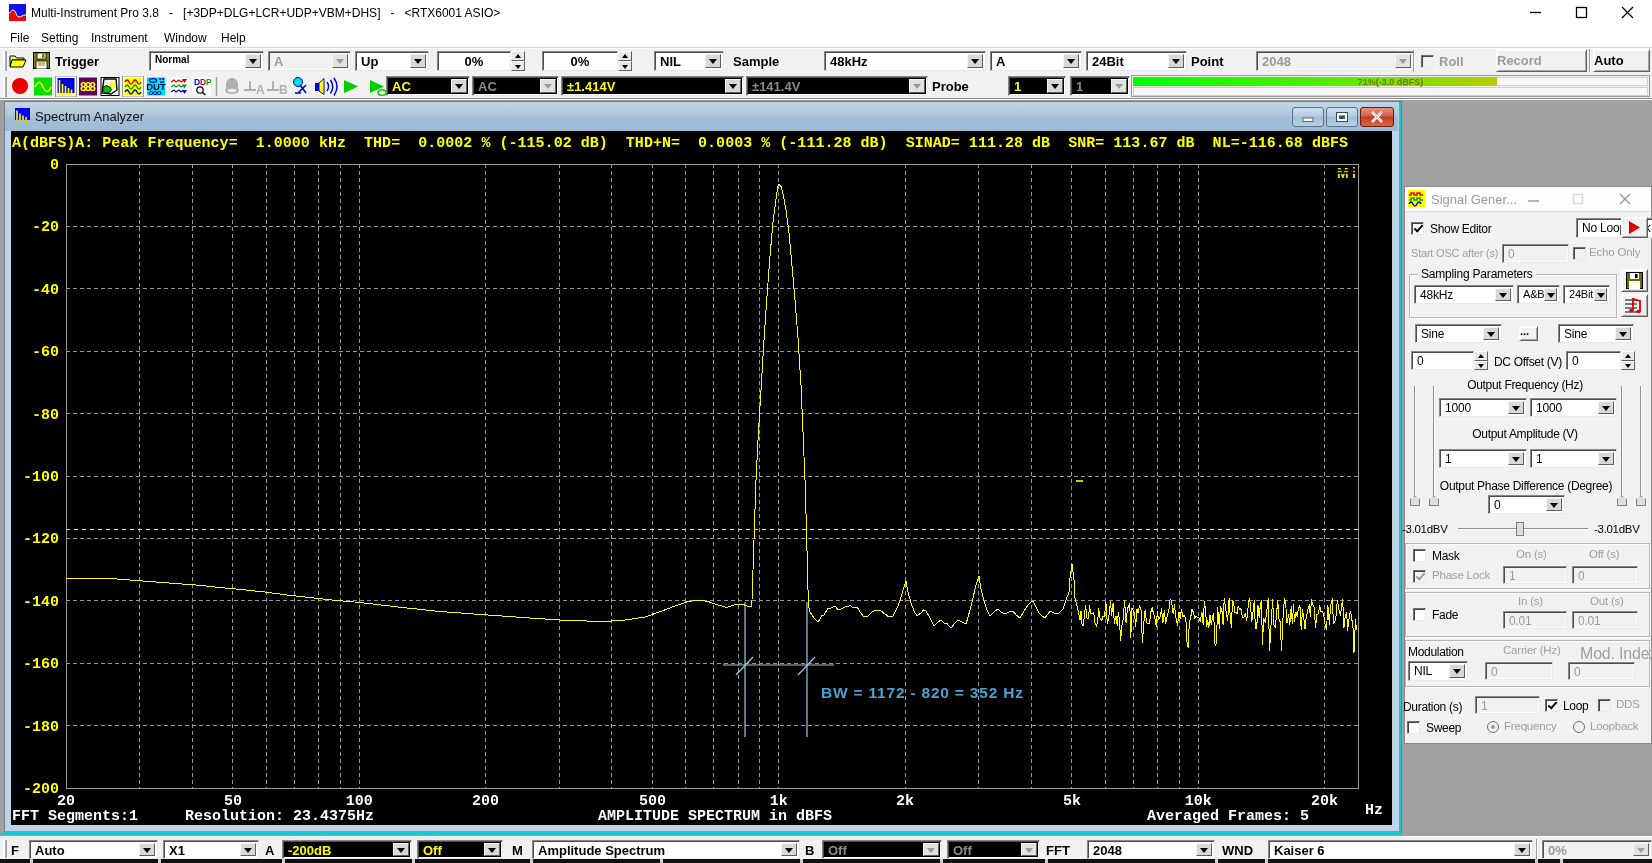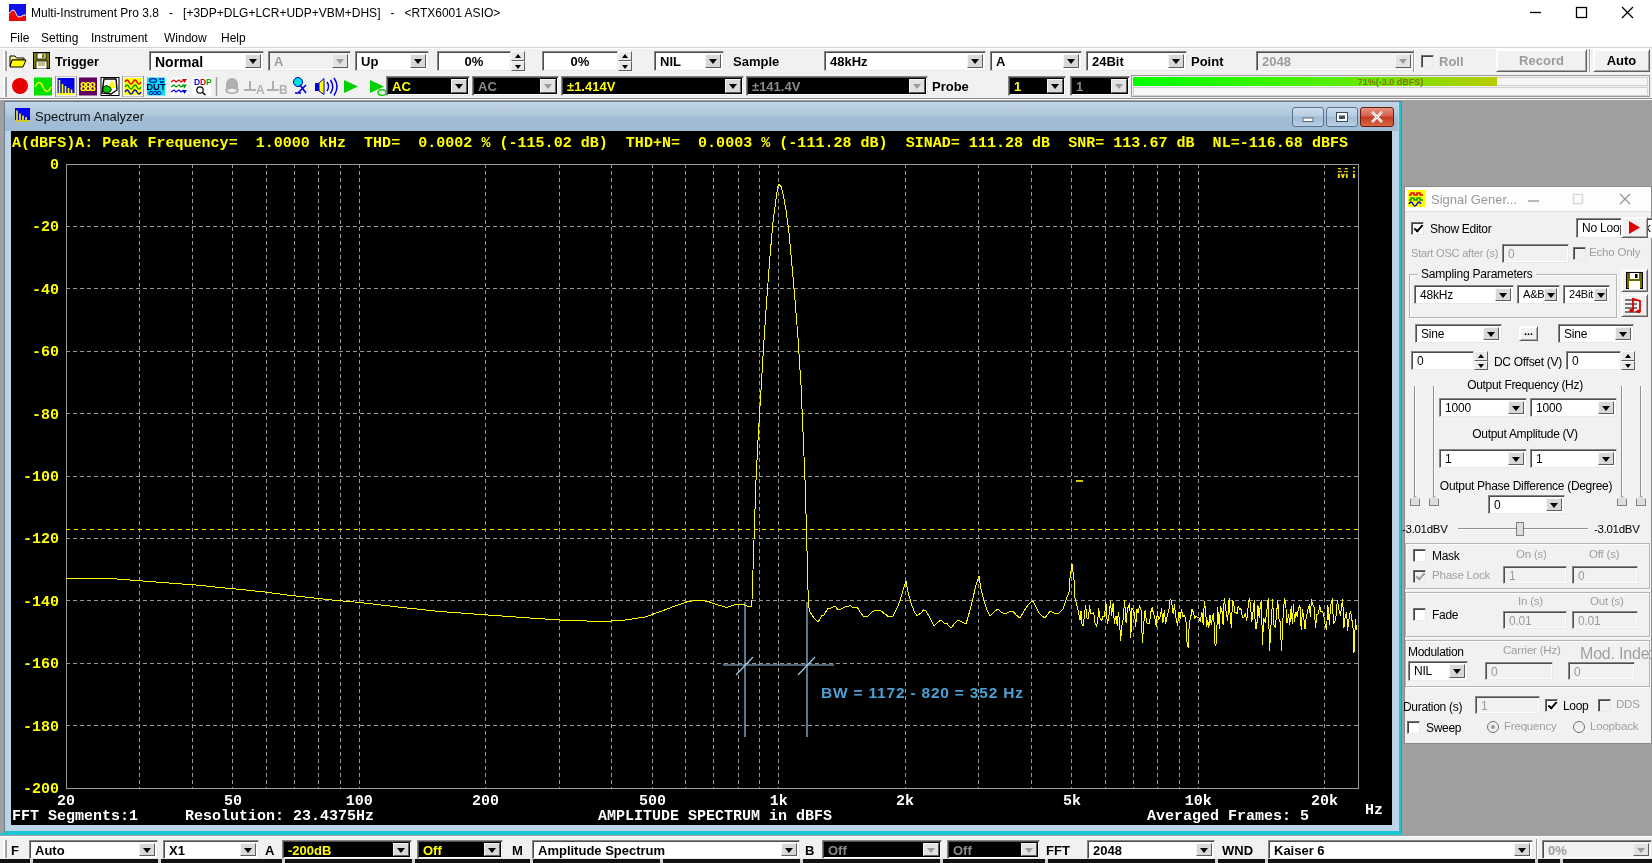--- a/index.html
+++ b/index.html
@@ -21,21 +21,21 @@
 .ed{position:absolute;background:#fff;border:1px solid;border-color:#868686 #e9e9e9 #e9e9e9 #868686;box-shadow:inset 1px 1px 0 #4d4d4d,inset -1px -1px 0 #fdfdfd;}
 .ed .t{position:absolute;left:5px;top:2px;font-weight:bold;font-size:13px;color:#000;white-space:nowrap;}
 .ed.dis{background:#f1f1f1;}
 .ed.dis .t{color:#9b9b9b;}
 .sp{position:absolute;width:14px;}
 .sp i{position:absolute;left:0;right:0;height:50%;background:#e8e8e8;border:1px solid;border-color:#fbfbfb #606060 #606060 #fbfbfb;}
 .sp i.d{top:50%;}
 .sp i:after{content:"";position:absolute;left:50%;top:50%;margin:-2px 0 0 -3px;border:3px solid transparent;}
 .sp i.u:after{border-bottom:4px solid #000;border-top:none;margin-top:-2px;}
 .sp i.d:after{border-top:4px solid #000;border-bottom:none;margin-top:-1px;}
-.btn{position:absolute;background:#f1f1f1;border:1px solid;border-color:#fdfdfd #606060 #606060 #fdfdfd;box-shadow:inset 1px 1px 0 #fff,inset -1px -1px 0 #a8a8a8;text-align:center;font-weight:bold;font-size:13px;color:#000;}
+.btn{position:absolute;background:#f1f1f1;border:1px solid;border-color:#fdfdfd #606060 #606060 #fdfdfd;box-shadow:inset 1px 1px 0 #fff,inset -1px -1px 0 #a8a8a8;font-weight:bold;font-size:13px;color:#000;}
 .ck{position:absolute;width:13px;height:13px;background:#fff;border:1px solid;border-color:#6e6e6e #e9e9e9 #e9e9e9 #6e6e6e;box-shadow:inset 1px 1px 0 #444;}
 .ck.c:after{content:"";position:absolute;left:2px;top:2px;width:7px;height:3px;border-left:2px solid #000;border-bottom:2px solid #000;transform:rotate(-48deg);}
 .ck.dis{background:#f1f1f1;}
 .ck.dis.c:after{border-color:#9b9b9b;}
 .rd{position:absolute;width:12px;height:12px;border-radius:50%;background:#fff;border:1px solid #707070;}
 .rd.dis{background:#f1f1f1;}
 .rd.sel:after{content:"";position:absolute;left:3px;top:3px;width:4px;height:4px;border-radius:50%;background:#9b9b9b;}
 .gb{position:absolute;border:1px solid #b4b4b4;box-shadow:inset 1px 1px 0 #fdfdfd, 1px 1px 0 #fdfdfd;}
 .gb .gl{position:absolute;top:-8px;left:8px;background:#f1f1f1;padding:0 3px;font-size:12px;letter-spacing:-0.2px;color:#000;}
 .glab{position:absolute;font-size:11.5px;letter-spacing:-0.2px;color:#9f9f9f;white-space:nowrap;}
@@ -70,21 +70,21 @@
 <svg class="ab" style="left:33px;top:52px" width="17" height="17" viewBox="0 0 17 17">
 <rect x="0.5" y="0.5" width="16" height="16" fill="#808000" stroke="#000"></rect>
 <rect x="4" y="1" width="9" height="6" fill="#fff" stroke="#000" stroke-width="0.8"></rect>
 <rect x="9" y="2" width="2.5" height="4" fill="#808000"></rect>
 <rect x="3" y="9" width="11" height="8" fill="#fff" stroke="#000" stroke-width="0.8"></rect>
 <line x1="5" y1="11" x2="12" y2="11" stroke="#808000" stroke-width="1"></line>
 <line x1="5" y1="13" x2="12" y2="13" stroke="#808000" stroke-width="1"></line>
 </svg>
 <div class="lbl" style="left:55px;top:54px">Trigger</div>
 <div class="cb" style="left:149px;top:51px;width:115px;height:20px">
-    <span class="t" style="font-size:14px;">Normal</span>
+    <span class="t" style="font-size:10px;">Normal</span>
     <i class="ar"></i>
   </div>
 <div class="cb dis" style="left:268px;top:51px;width:83px;height:20px">
     <span class="t" style="font-size:13px;">A</span>
     <i class="ar"></i>
   </div>
 <div class="cb" style="left:355px;top:51px;width:74px;height:20px">
     <span class="t" style="font-size:13px;">Up</span>
     <i class="ar"></i>
   </div>

